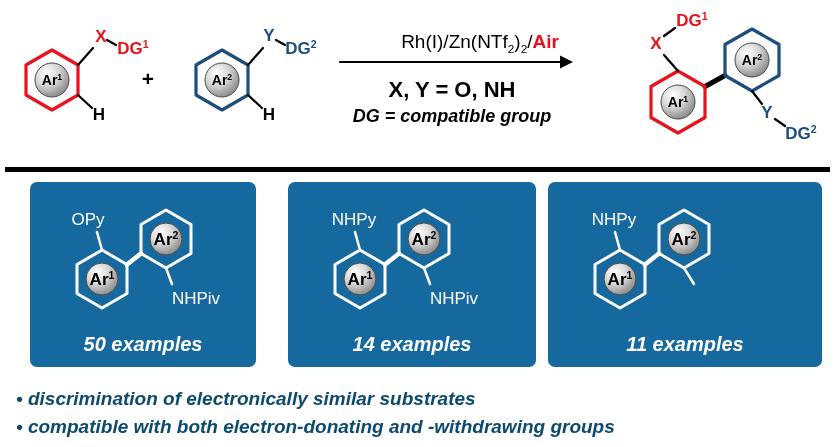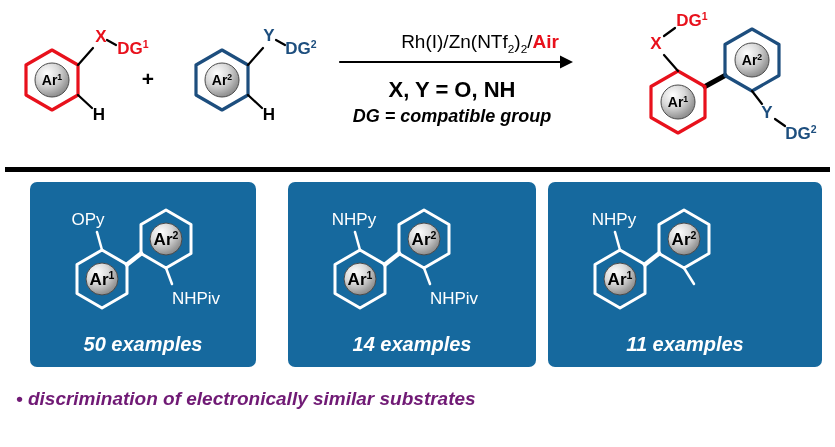--- a/index.html
+++ b/index.html
@@ -26,21 +26,21 @@
 
   .box { position:absolute; top:182px; height:185px; background:var(--box-blue); border-radius:7px; }
   .box svg { position:absolute; left:0; top:0; }
   .box-lbl { position:absolute; transform:translate(-50%,-50%); color:#fff; font-size:17px;
              font-weight:normal; white-space:nowrap; line-height:1; }
   .box-lbl.dark { color:#000; font-weight:bold; }
   .it { font-style:italic; }
   .count { position:absolute; left:50%; bottom:11px; transform:translateX(-50%); color:#fff;
            font-size:20px; font-weight:bold; font-style:italic; white-space:nowrap; }
 
-  .bullets { position:absolute; left:16px; top:385px; color:#701a75; font-size:19px;
+  .bullets { position:absolute; left:16px; top:385px; color:#0c4a6e; font-size:19px;
              font-weight:bold; font-style:italic; line-height:28px; }
 
   .hx { fill:none; stroke-width:3.2; stroke-linejoin:round; }
   .hx-red   { stroke:var(--red); }
   .hx-blue  { stroke:var(--blue); }
   .hx-white { stroke:#fff; stroke-width:3; }
   .bond      { stroke:#000; stroke-width:2.2; stroke-linecap:round; }
   .bond-bold { stroke:#000; stroke-width:5;   stroke-linecap:round; }
   .bond-w      { stroke:#fff; stroke-width:2.5; stroke-linecap:round; }
   .bond-w-bold { stroke:#fff; stroke-width:4.5; stroke-linecap:round; }
@@ -180,15 +180,16 @@
     <div class="box-lbl" style="left:66px;top:37px">NHPy</div>
     <div class="box-lbl dark sphere-lbl lbl" style="left:72px;top:97px">
       <span>Ar</span><sup>1</sup></div>
     <div class="box-lbl dark sphere-lbl lbl" style="left:136px;top:57px">
       <span>Ar</span><sup>2</sup></div>
     <div class="count">11 examples</div>
   </div>
 
   <div class="bullets">
     <div>• discrimination of electronically similar substrates</div>
+    <div>• compatible with both electron-donating and -withdrawing groups</div>
   </div>
 
 </div>
 
 </body></html>

